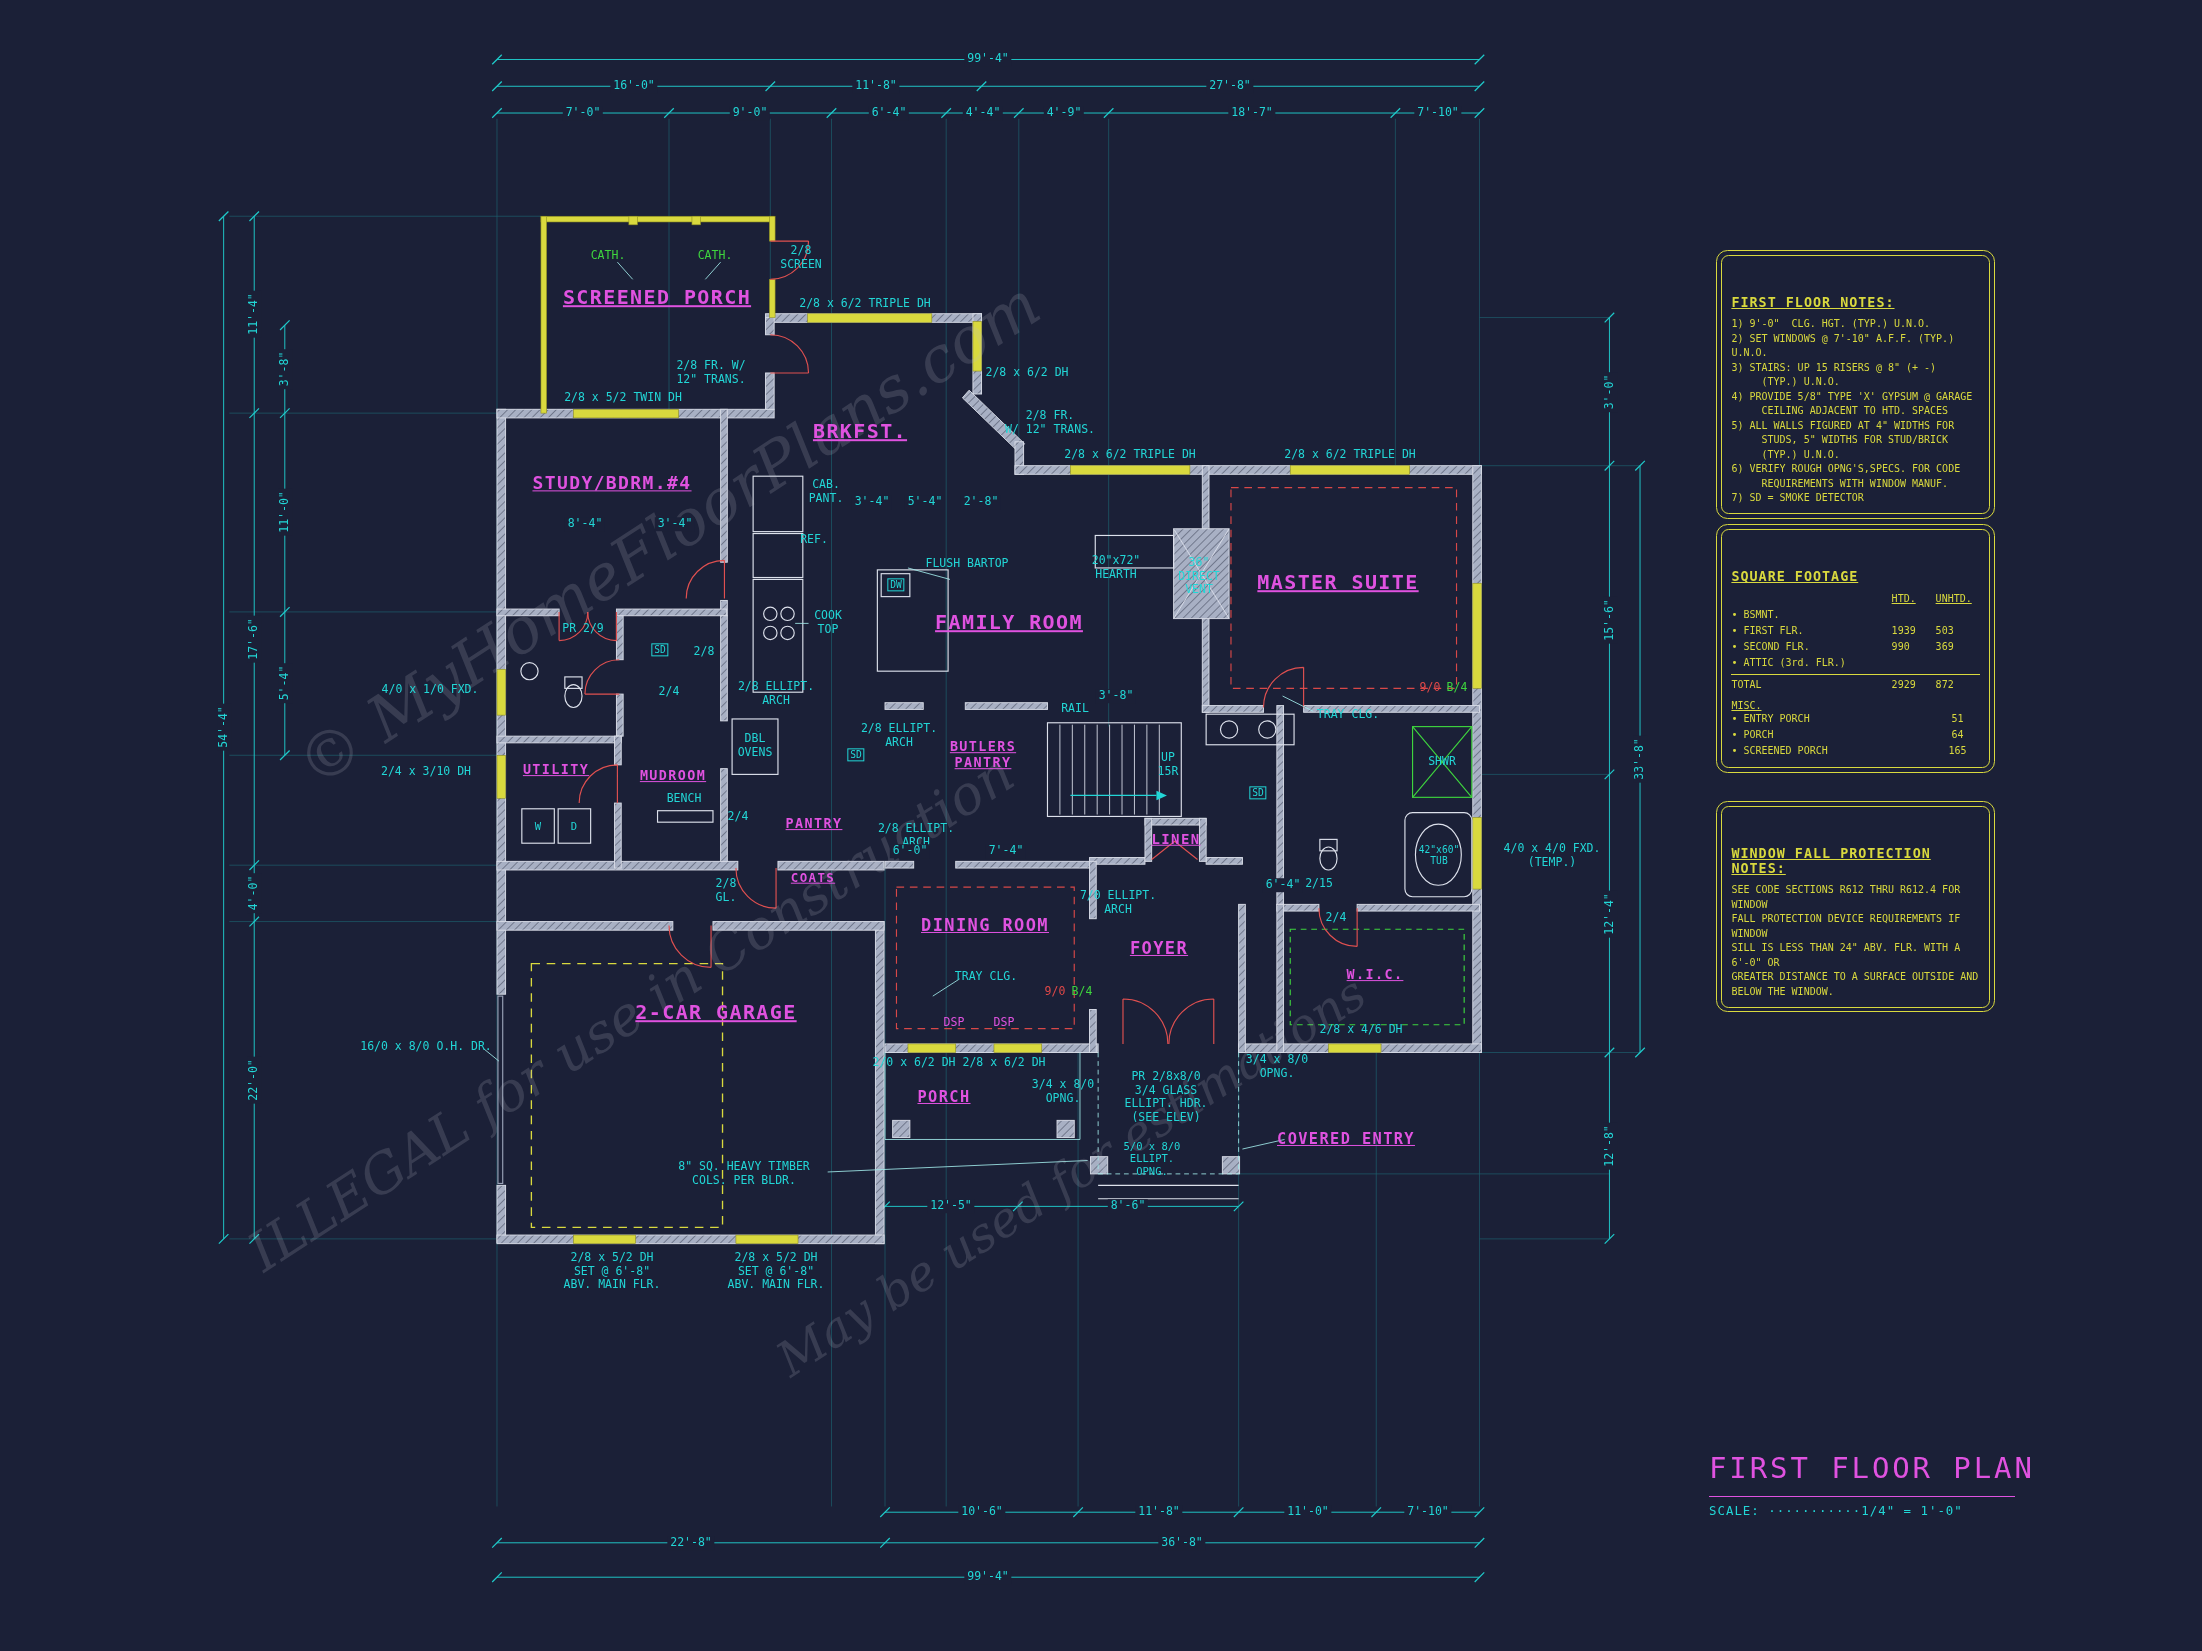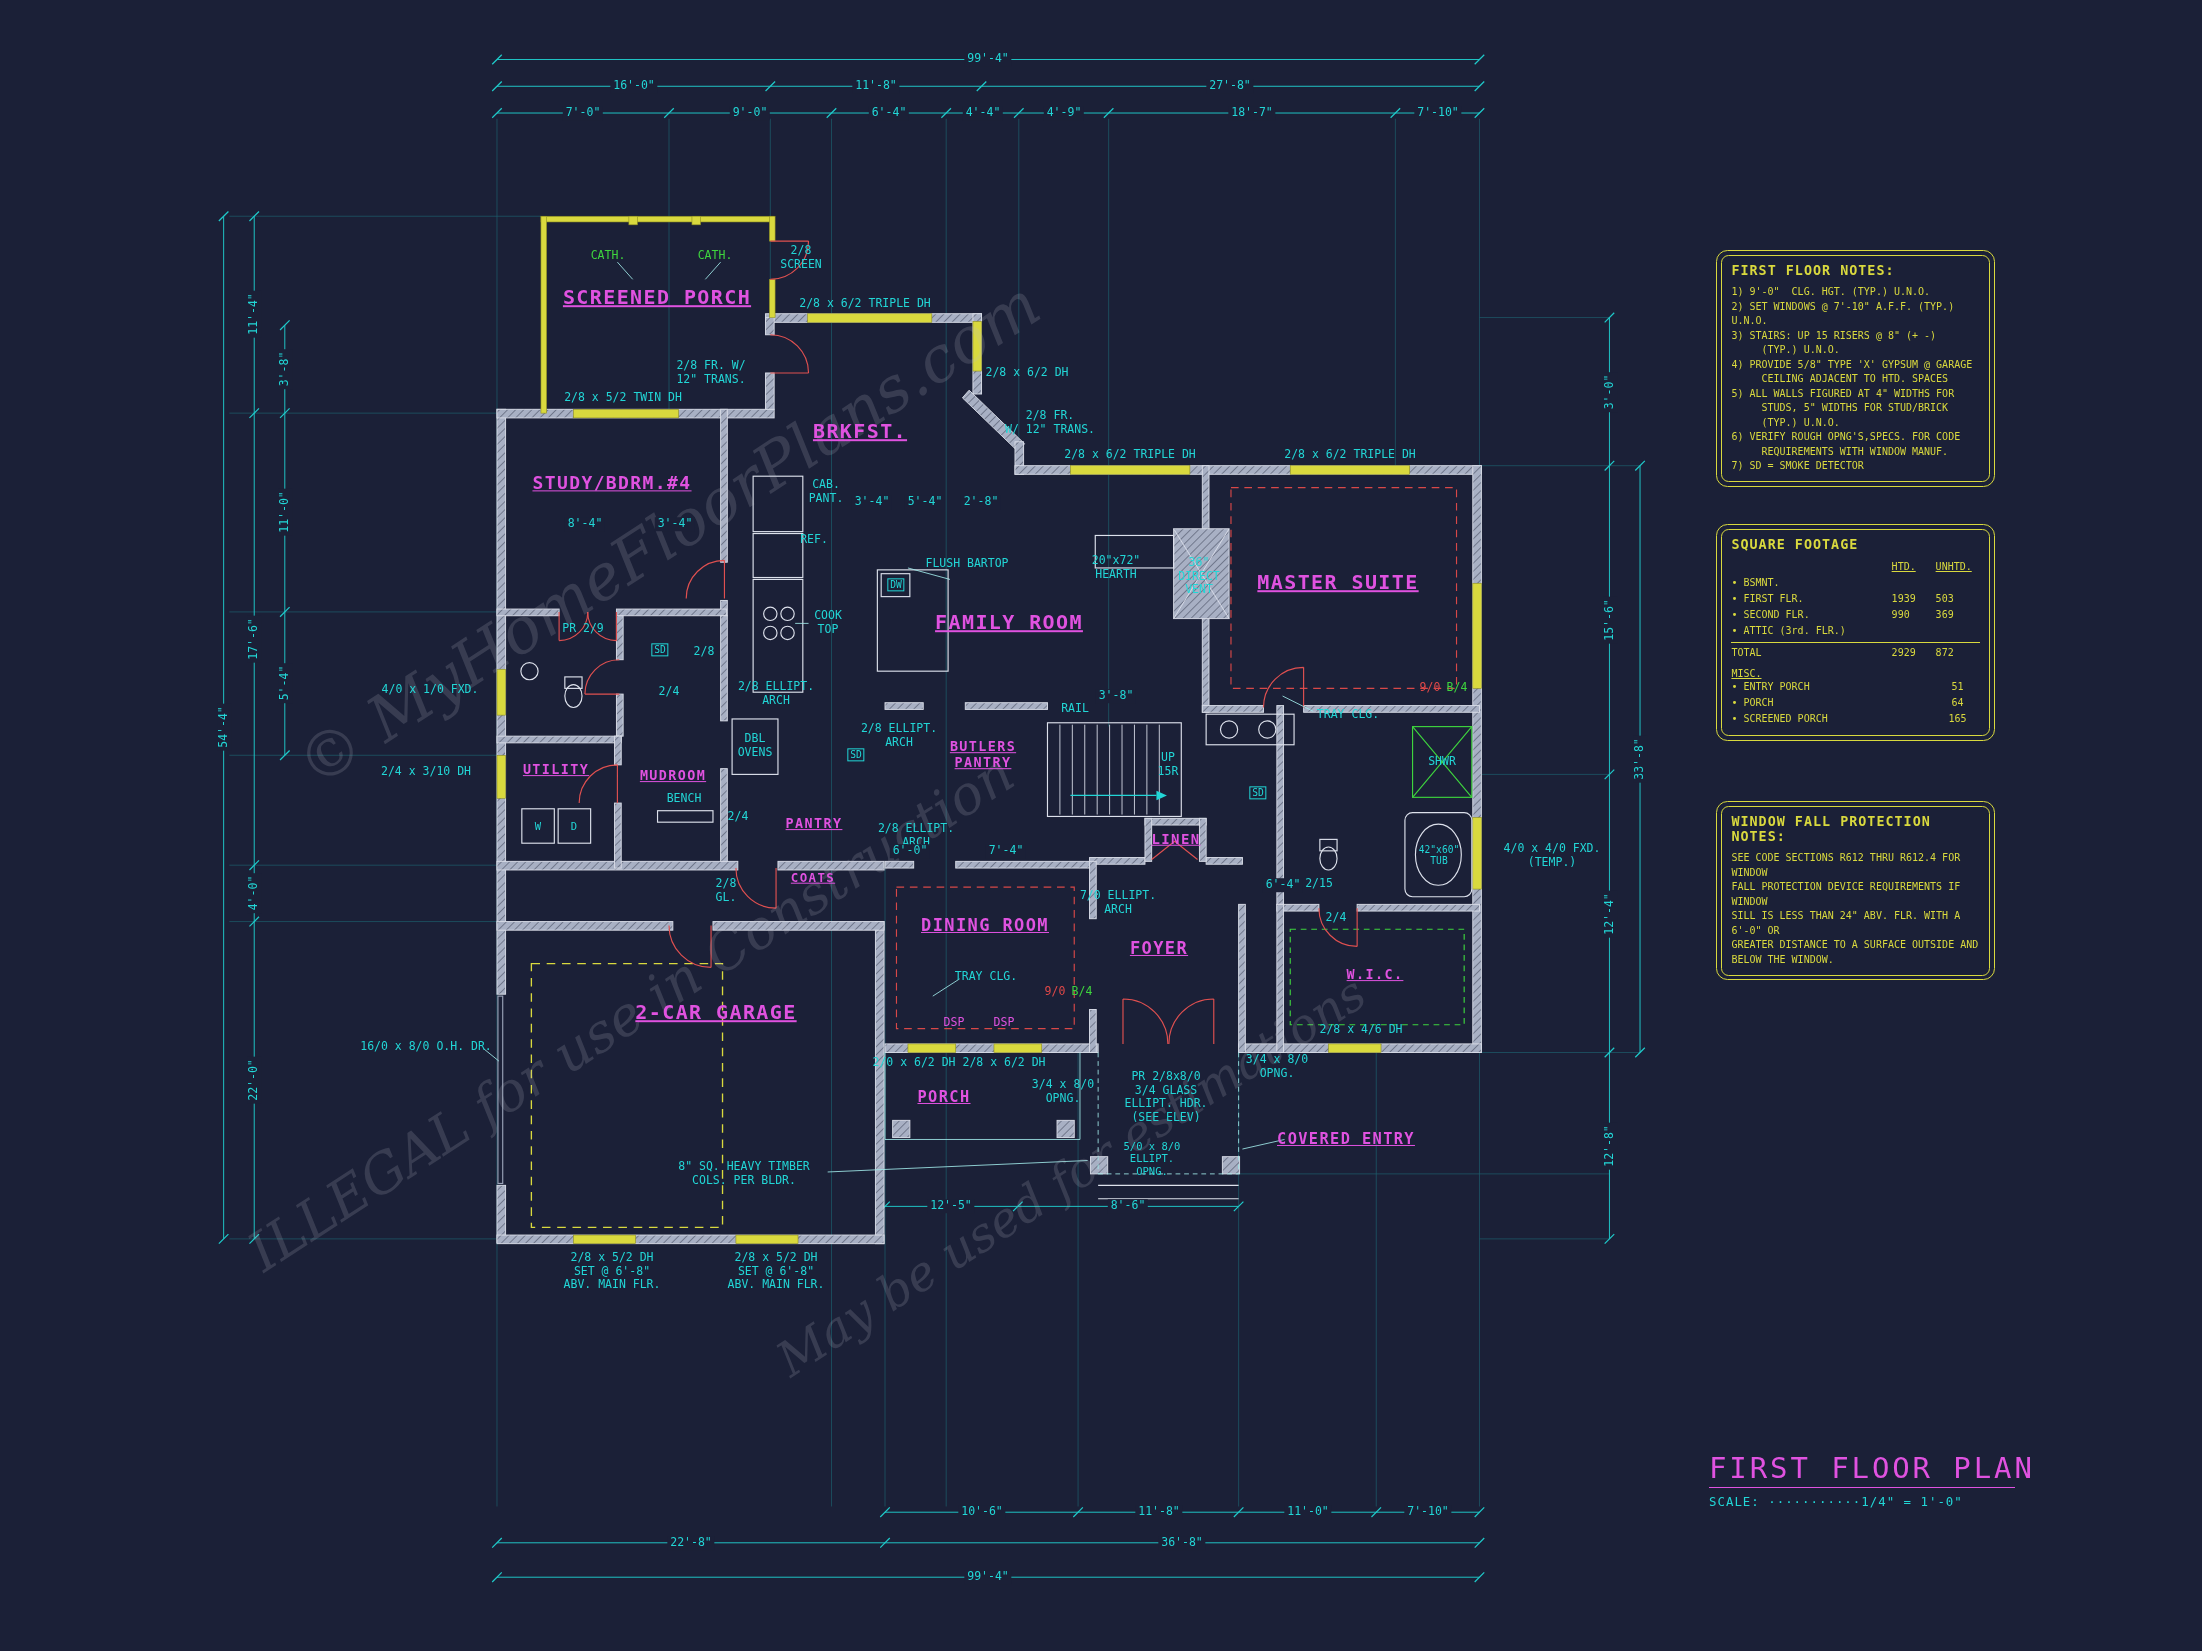--- a/index.html
+++ b/index.html
@@ -14,32 +14,32 @@
   #labels{position:absolute;left:0;top:0;width:2202px;height:1652px;pointer-events:none;}
   .lbl{position:absolute;white-space:pre-line;text-align:center;line-height:1.18;transform:translate(-50%,-50%);}
   .ann{color:var(--cyan);font-size:11.5px;}
   .ann.boxed{border:1px solid var(--cyan);padding:0 1.9px;background:var(--bg);font-size:9.6px;}
   .dim-l{color:var(--cyan);font-size:11.5px;background:var(--bg);padding:0 2.9px;}
   .room{color:var(--magenta);text-decoration:underline;letter-spacing:1.4px;font-weight:bold;}
   .wm{font-family:"DejaVu Serif",serif;color:var(--wm);opacity:.18;white-space:nowrap;font-style:italic;}
   
   .panel{position:absolute;border:1.9px solid var(--yellow);border-radius:11.5px;padding:3.8px;background:transparent;width:279px;}
   .panel-inner{border:1px solid var(--yellow);border-radius:7.6px;padding:7.6px 9.6px;}
-  .panel-title{color:var(--yellow);font-size:13.4px;font-weight:bold;letter-spacing:1px;margin-bottom:6.7px;}
+  .panel-title{color:var(--yellow);font-size:13.4px;font-weight:bold;text-decoration:underline;letter-spacing:1px;margin-bottom:6.7px;margin-top:32px;}
   .note-line{color:var(--yellow);font-size:10px;line-height:1.45;white-space:pre-wrap;}
   .sq-head,.sq-row,.sq-total,.sq-misc-row{display:flex;color:var(--yellow);font-size:10px;line-height:1.6;}
   .sq-label{flex:1;}
   .sq-col{width:44px;text-align:left;}
   .sq-head .sq-col{text-decoration:underline;}
   .sq-total{border-top:1px solid var(--yellow);margin-top:2.9px;padding-top:1.9px;}
   .sq-misc-title{color:var(--yellow);font-size:10px;text-decoration:underline;margin-top:7.6px;}
   .sq-misc-row .sq-col{width:44px;text-align:center;}
   
   #title-block{position:absolute;left:1709px;top:1451px;width:306px;}
-  #plan-title{color:var(--magenta);font-size:29px;letter-spacing:2.9px;border-bottom:1.9px solid var(--magenta);padding-bottom:2px;white-space:nowrap;}
+  #plan-title{color:var(--magenta);font-size:29px;letter-spacing:2.9px;border-bottom:1.9px solid var(--magenta);padding-bottom:11px;white-space:nowrap;}
   #plan-scale{color:var(--cyan);font-size:12.4px;margin-top:5.7px;letter-spacing:1px;}
 </style>
 </head>
 <body>
 
 <div id="sheet">
 
 <svg id="plan-svg" width="2202" height="1652" viewBox="0 0 2304 1728">
   <defs>
     <pattern id="h" width="6" height="6" patternUnits="userSpaceOnUse" patternTransform="rotate(45)">

